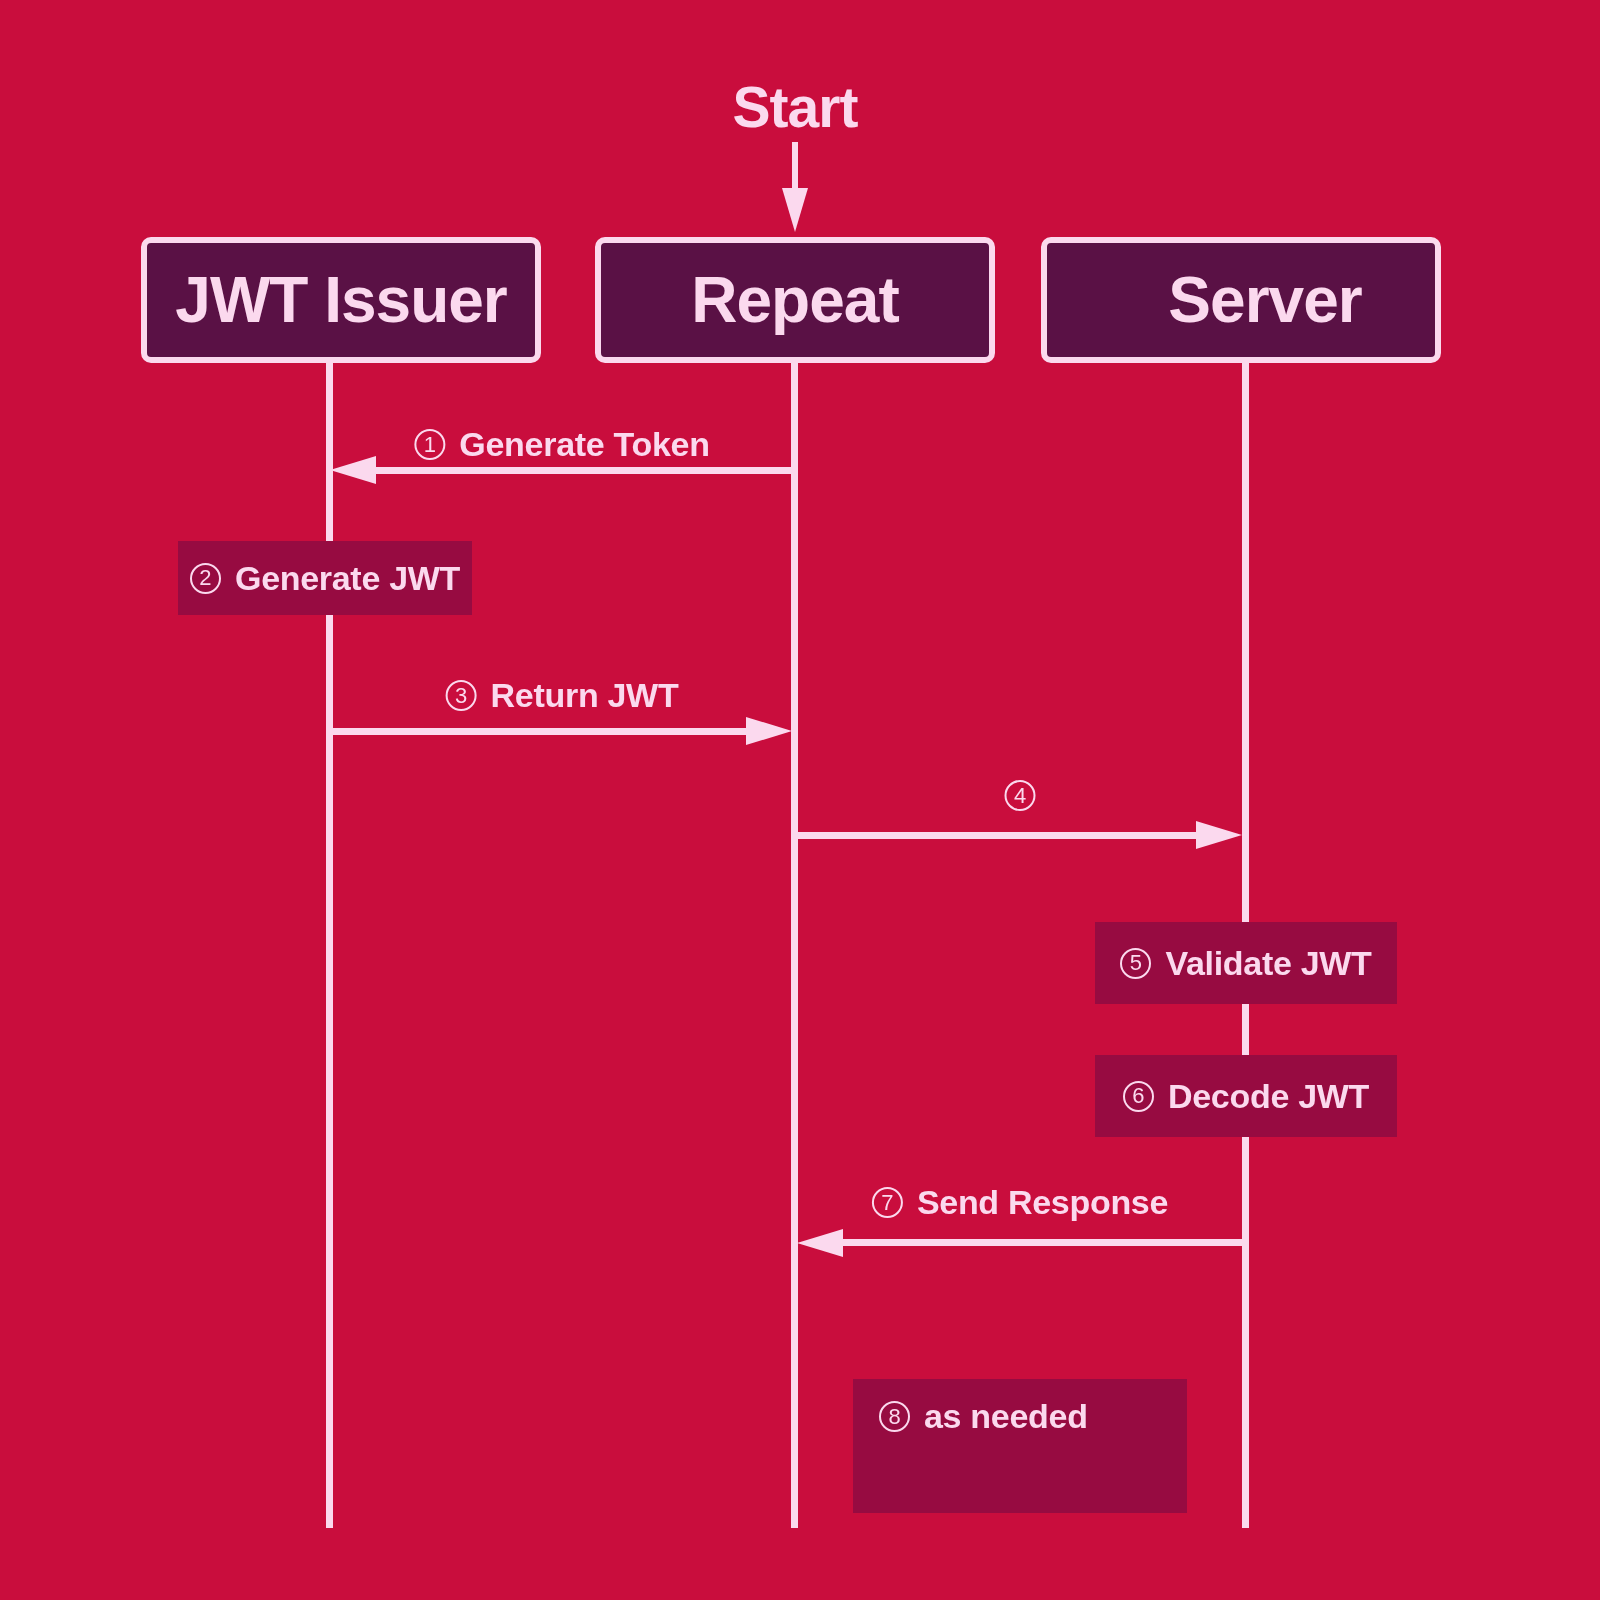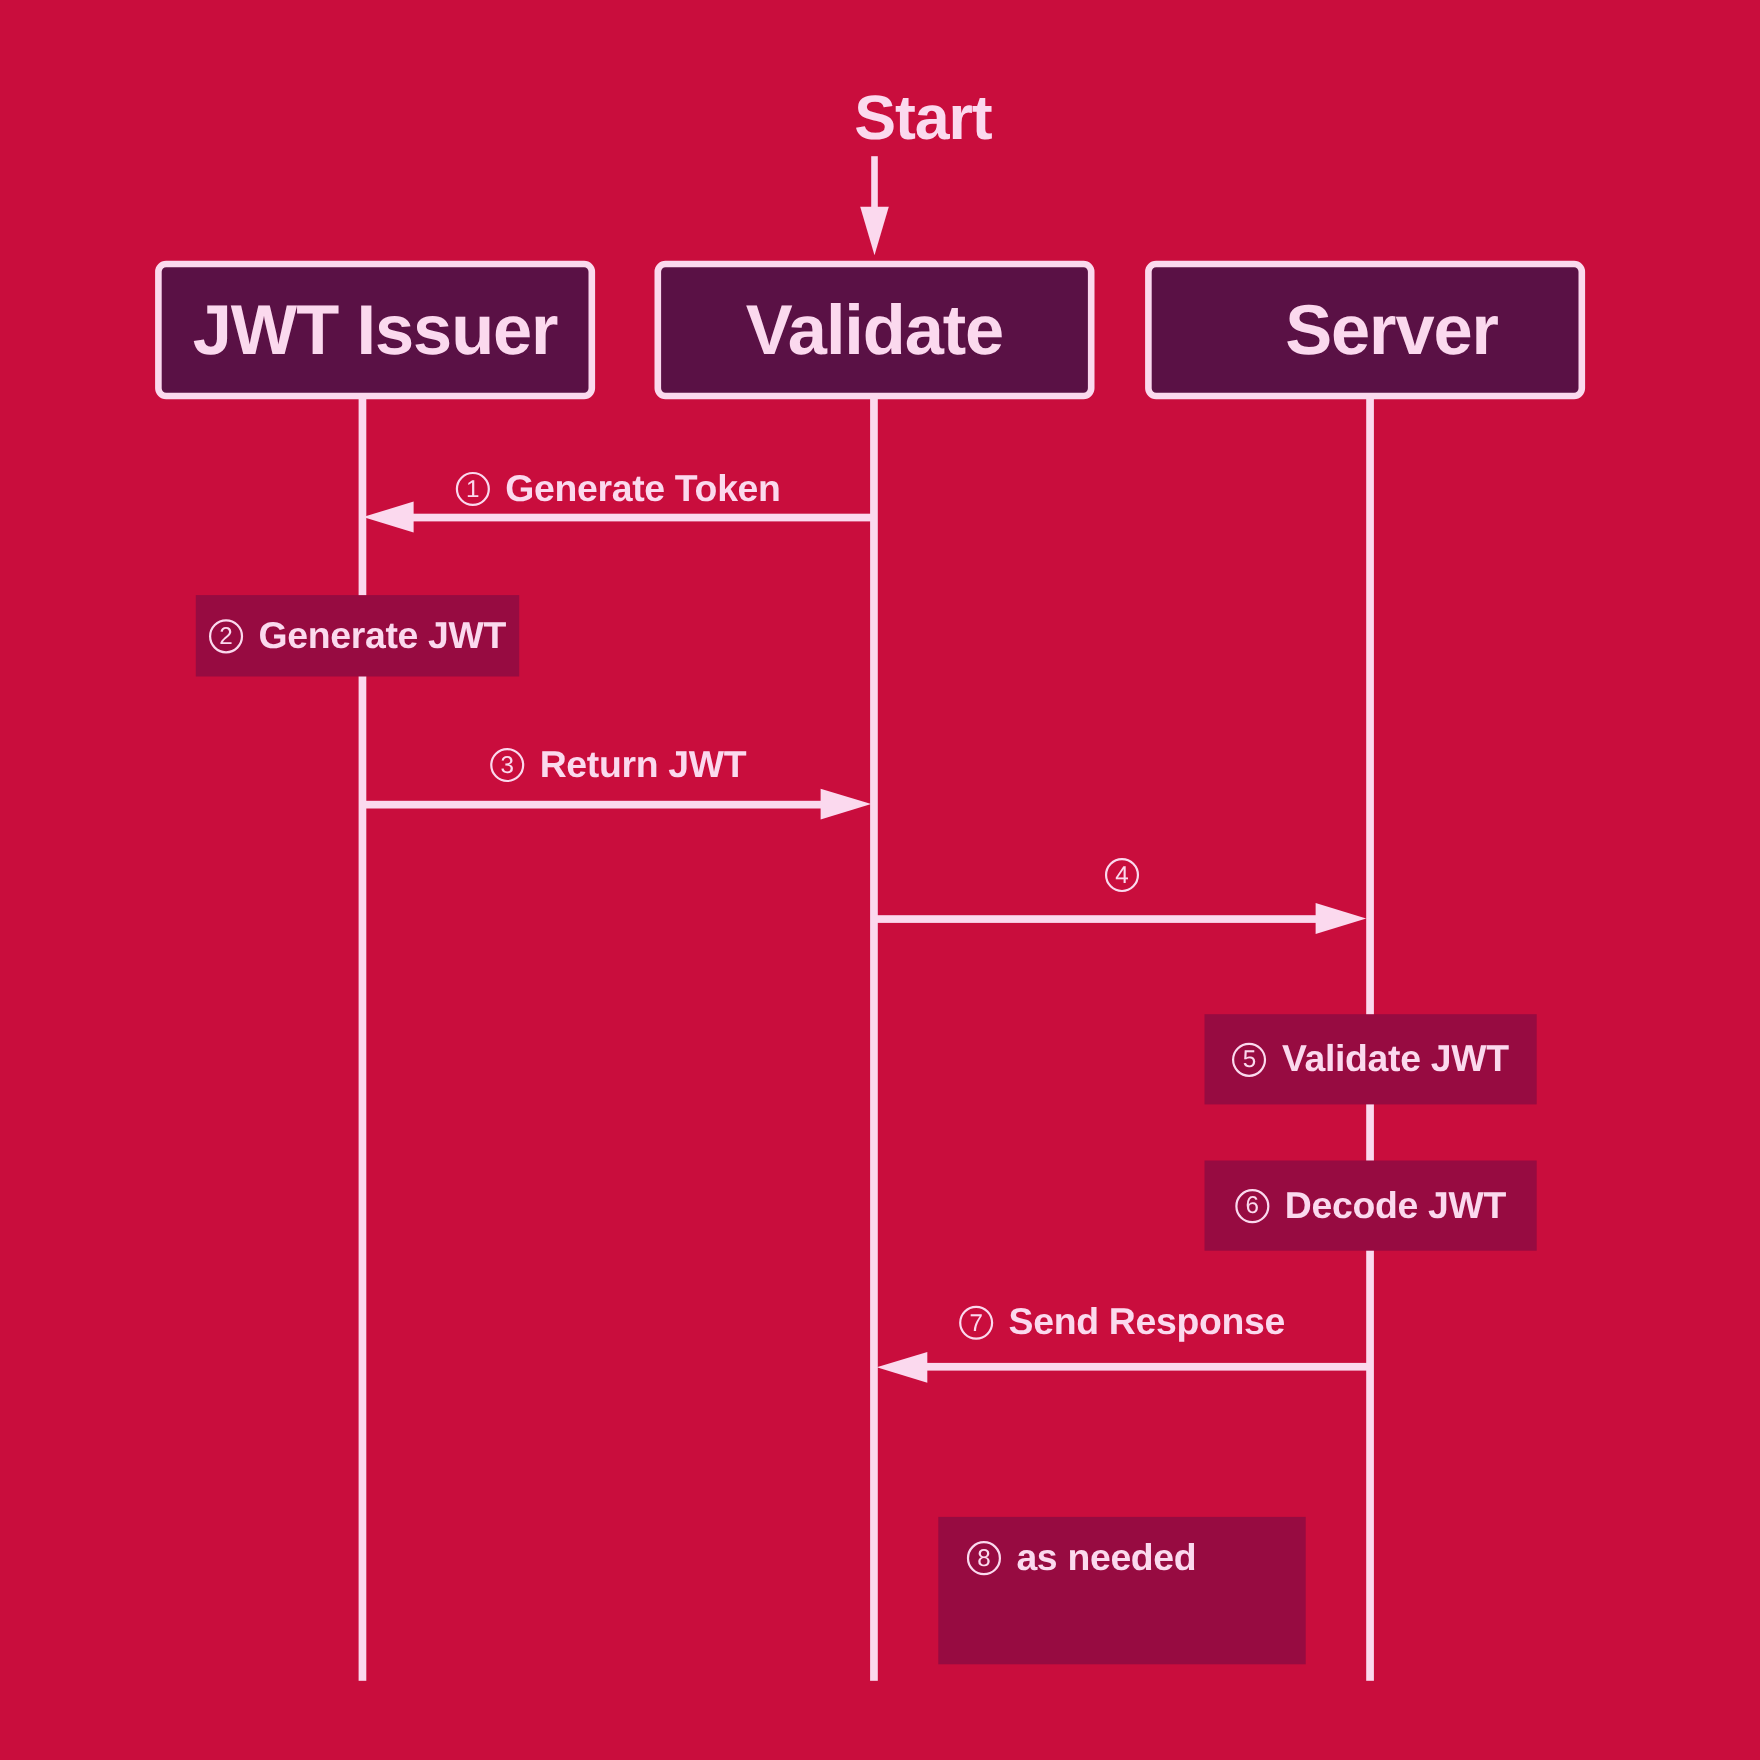--- a/index.html
+++ b/index.html
@@ -17,21 +17,20 @@
     color: var(--accent-pink);
     overflow: hidden;
   }
   .stage { position: relative; width: 1600px; height: 1600px; }
 
   .start-title {
     position: absolute; left: 795px; top: 74px;
     transform: translateX(-50%);
     font-size: 57px; font-weight: 700; letter-spacing: -1px;
     white-space: nowrap;
-    margin-left: 44px;
   }
   .v-line { position: absolute; background: var(--accent-pink); }
   .start-arrow-line { left: 792px; top: 142px; width: 6px; height: 48px; }
   .tri-down {
     position: absolute; width: 0; height: 0;
     border-left: 13px solid transparent;
     border-right: 13px solid transparent;
     border-top: 44px solid var(--accent-pink);
     left: 782px; top: 188px;
   }
@@ -127,21 +126,21 @@
   <div class="tri-down"></div>
 
   <div class="v-line lifeline lifeline-jwt-issuer"></div>
   <div class="v-line lifeline lifeline-browser"></div>
   <div class="v-line lifeline lifeline-server"></div>
 
   <div class="actor-box actor-jwt-issuer">
     <span>JWT Issuer</span>
   </div>
   <div class="actor-box actor-browser">
-    <span>Validate</span>
+    <span>Repeat</span>
   </div>
   <div class="actor-box actor-server">
     <span>Server</span>
   </div>
 
   <div class="msg-label lbl-1">
     <span class="num">1</span>
     <span>Generate Token</span>
   </div>
   <div class="h-line line-1"></div>

